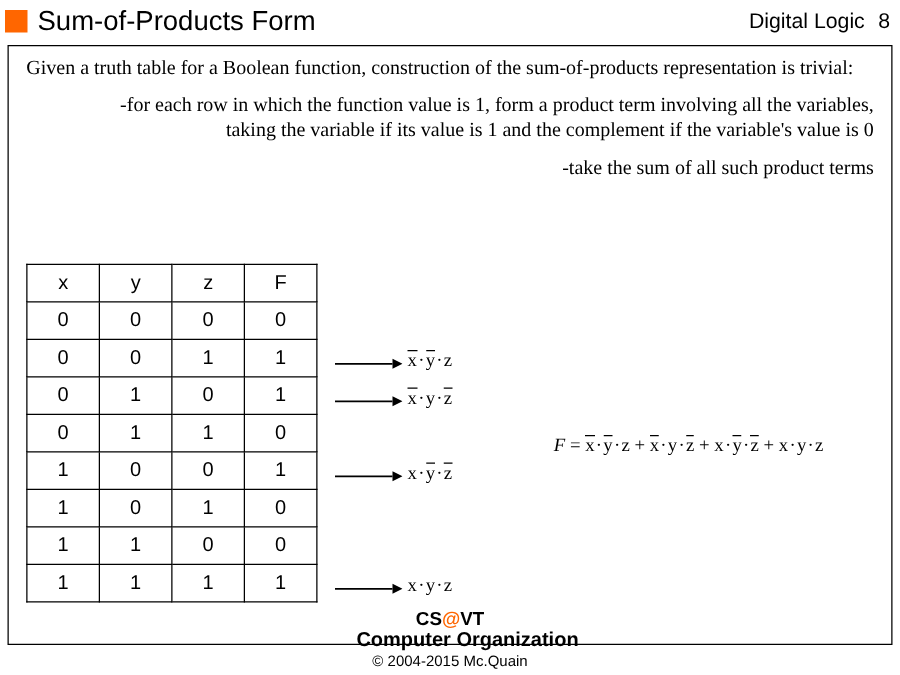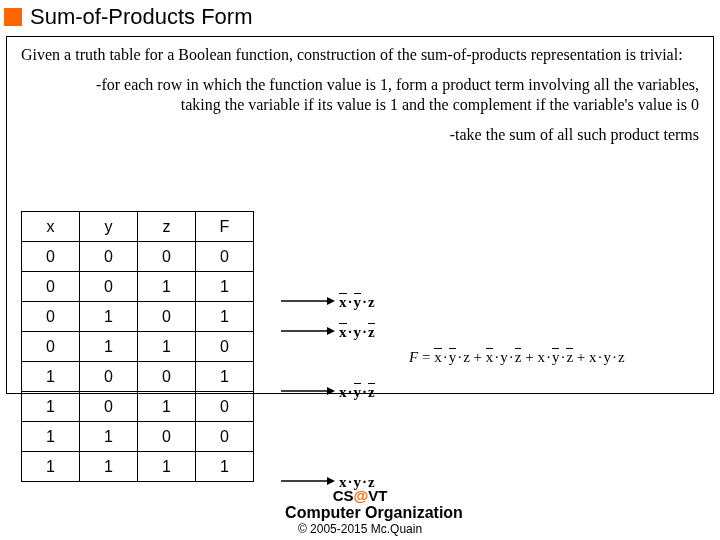--- a/index.html
+++ b/index.html
@@ -34,21 +34,21 @@
     font-family: Arial, sans-serif;
   }
   .header-right {
     font-size: 17px;
     font-family: Arial, sans-serif;
   }
   .page-num { margin-left: 6px; }
   .content-box {
     border: 1px solid #000;
     margin: 0 6px;
-    height: 358px;
+    height: 480px;
     padding: 8px 14px;
     position: relative;
   }
   .intro {
     font-size: 16px;
     line-height: 1.25;
     margin-bottom: 10px;
   }
   .bullet {
     font-size: 16px;
@@ -77,25 +77,24 @@
     font-weight: normal;
   }
   table.truth th { font-weight: normal; }
   .arrows {
     position: absolute;
     left: 254px;
     top: 214px;
   }
   .arrow-row {
     position: absolute;
-    left: 16px;
-    display: flex;
-    align-items: flex-end;
+    left: 3px;
+    display: flex;
+    align-items: flex-start;
     height: 30px;
-    font-weight: bold;
   }
   .arrow-svg { width: 58px; height: 20px; }
   .term {
     font-family: "Times New Roman", serif;
     font-size: 15px;
     margin-left: 4px;
     white-space: nowrap;
     position: relative;
   }
   .ov {
@@ -106,21 +105,21 @@
     content: "";
     position: absolute;
     left: 0; right: 0;
     top: -1px;
     height: 1px;
     background: #000;
   }
   .dot { padding: 0 1px; }
   .eq-area {
     position: absolute;
-    left: 402px;
+    left: 436px;
     top: 312px;
     font-family: "Times New Roman", serif;
     font-size: 15px;
     white-space: nowrap;
   }
   .footer {
     position: absolute;
     bottom: 4px;
     left: 0; right: 0;
     display: flex;
@@ -146,20 +145,24 @@
     font-family: Arial, sans-serif;
   }
 </style>
 </head>
 <body>
 
 <div class="header">
   <div class="header-left">
     <div class="orange-sq"></div>
     <div class="title">Sum-of-Products Form</div>
+  </div>
+  <div class="header-right">
+    <span>Digital Logic</span>
+    <span class="page-num">8</span>
   </div>
 </div>
 
 <div class="content-box">
   <div class="intro">Given a truth table for a Boolean function, construction of the sum-of-products representation is trivial:</div>
   <div class="bullet"><span class="dash">-</span><span>for each row in which the function value is 1, form a product term involving all the variables, taking the variable if its value is 1 and the complement if the variable's value is 0</span></div>
   <div class="bullet"><span class="dash">-</span><span>take the sum of all such product terms</span></div>
 
   <div class="table-area">
     <table class="truth">
@@ -263,14 +266,14 @@
     +
     <span>x</span><span class="dot">·</span><span>y</span><span class="dot">·</span><span>z</span>
   </div>
 </div>
 
 <div class="footer">
   <div class="footer-left">
     <span>CS</span><span class="at">@</span><span>VT</span>
   </div>
   <div class="footer-center">Computer Organization</div>
-  <div class="footer-right">© 2005-2015 Mc.Quain</div>
+  <div class="footer-right">© 2004-2015 Mc.Quain</div>
 </div>
 
 </body></html>

